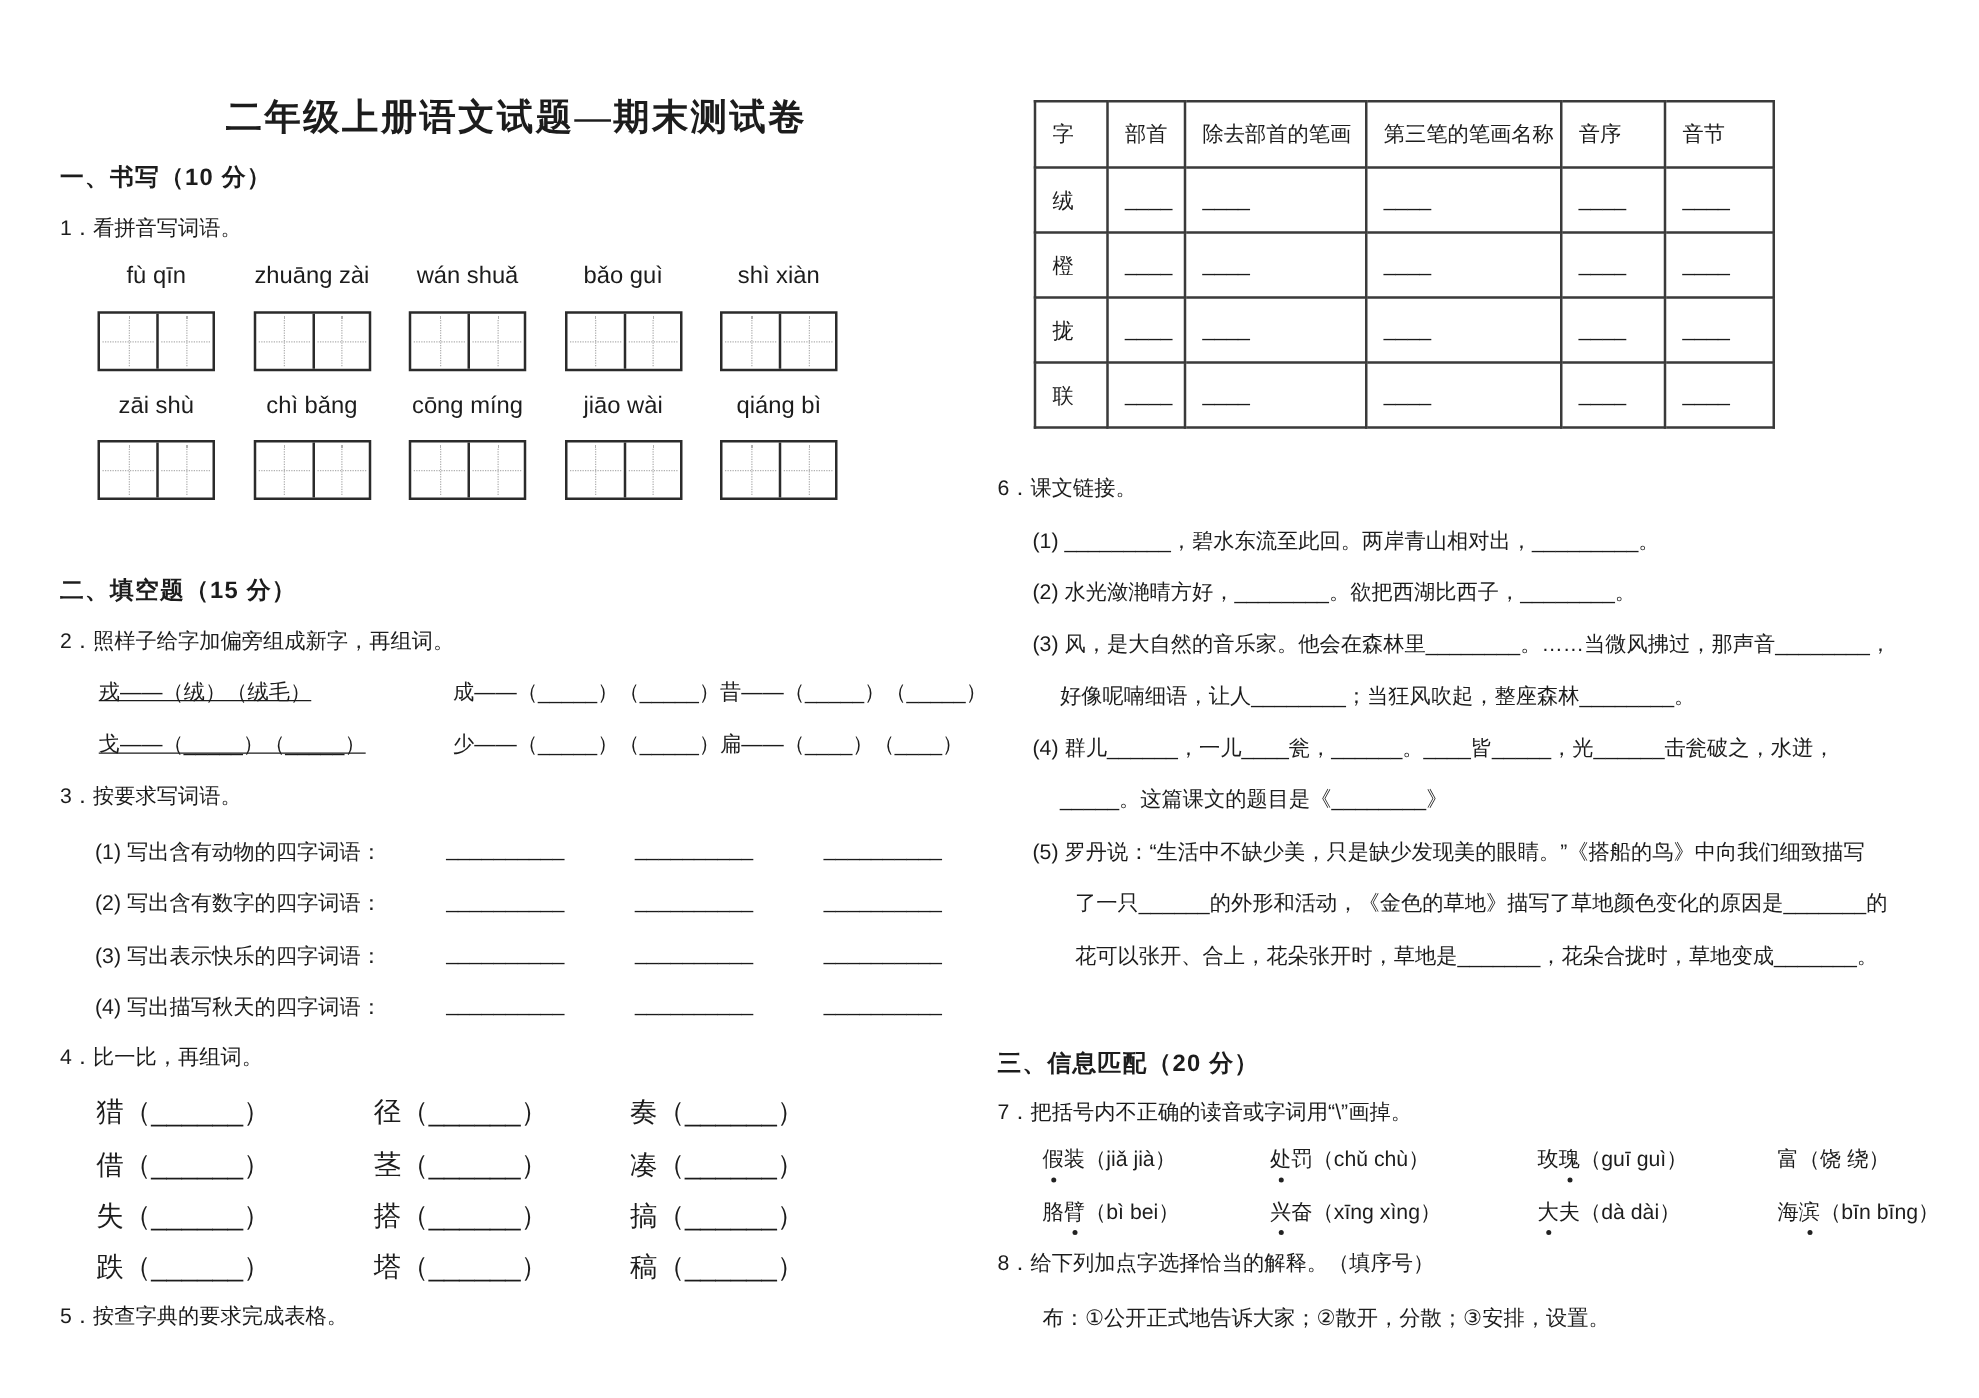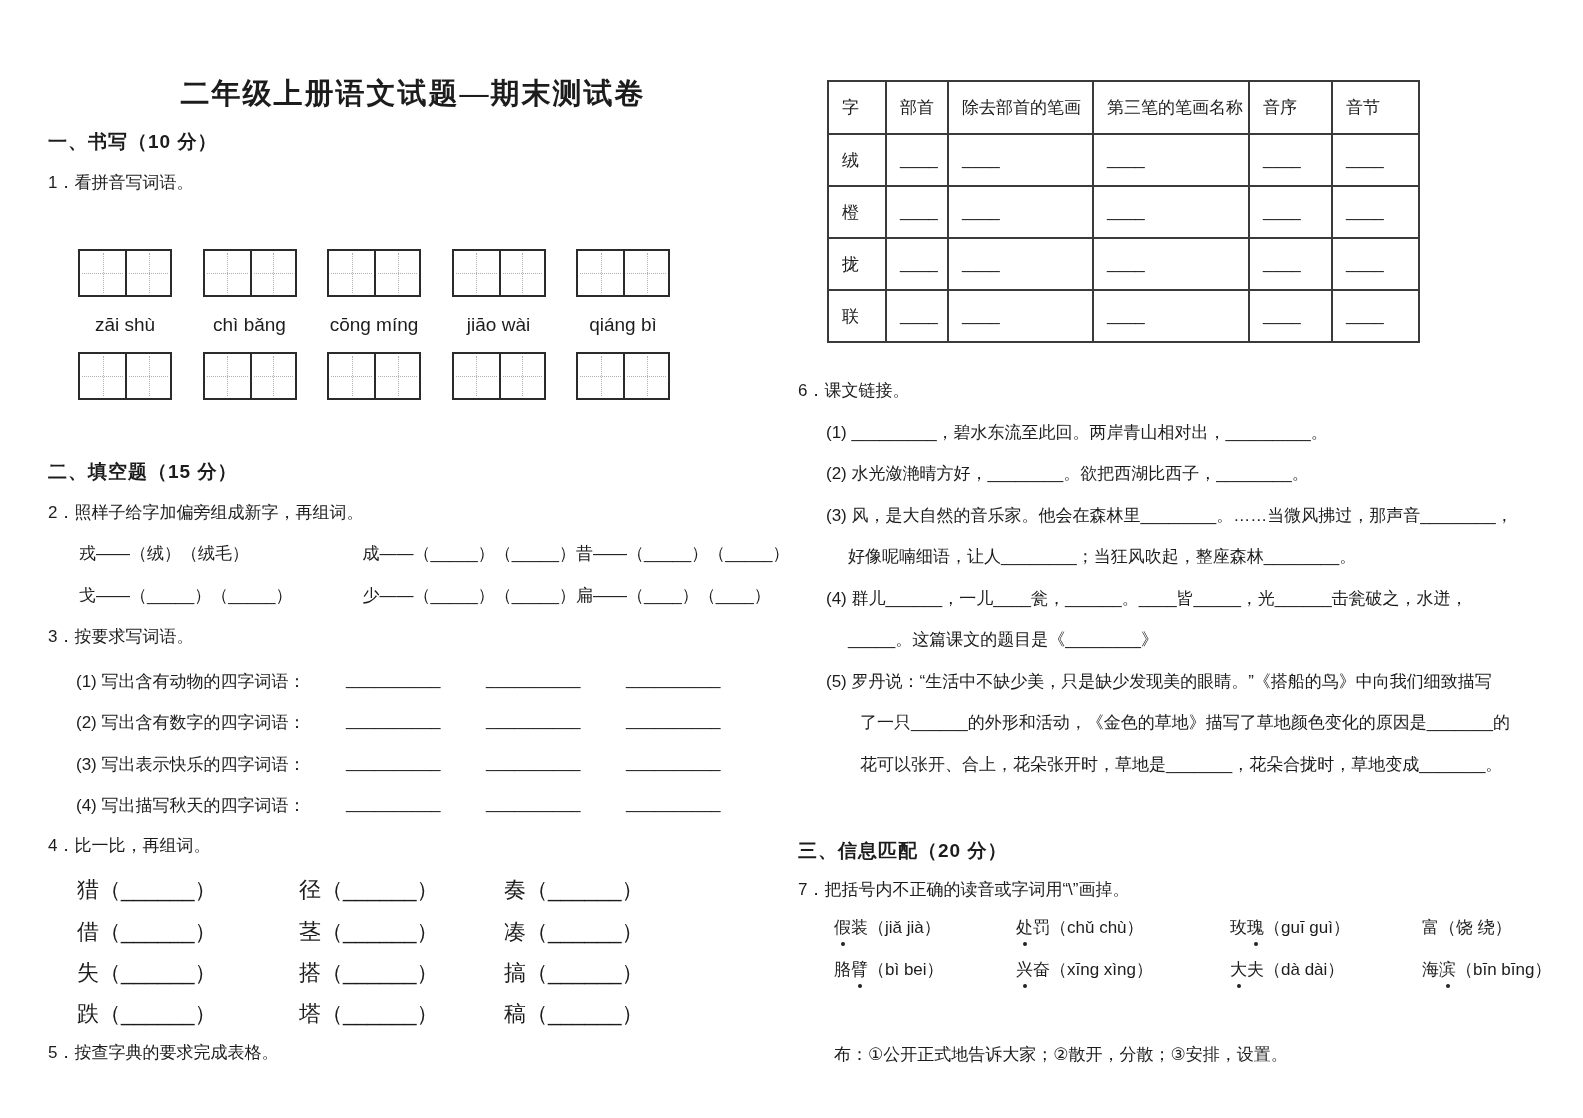--- a/index.html
+++ b/index.html
@@ -23,24 +23,24 @@
   .pin-row, .box-row { left:30px; width:592px; display:flex; justify-content:space-between; }
   .pin { width:94px; text-align:center; font-size:19px; white-space:nowrap; }
   .tian { display:flex; border:2px solid #2b2b2b; background:#fff; }
   .tcell { width:45px; height:44px; position:relative; }
   .tcell + .tcell { border-left:2px solid #2b2b2b; }
   .tcell::before { content:''; position:absolute; left:50%; top:2px; bottom:2px; border-left:1px dotted #b0b0b0; }
   .tcell::after  { content:''; position:absolute; top:50%; left:2px; right:2px; border-top:1px dotted #b0b0b0; }
 
   
   .row3a { left:31px; display:flex; font-size:17px; }
-  .row3a .c1 { width:248px; } .row3a .c2 { width:249px;text-align:right; }
+  .row3a .c1 { width:248px;text-decoration:underline; } .row3a .c2 { width:249px;text-align:right; }
   .row3b { left:29px; display:flex; font-size:22px; }
   .row3b .c1 { width:222px; } .row3b .c2 { width:205px; }
-  .q3item { left:28px; display:flex; font-size:17px; }
+  .q3item { left:28px; display:flex; font-size:17px;gap:11px; }
   .q3item .lab { width:270px; flex:none; }
   .q3item .bl  { width:140px; flex:none; letter-spacing:0; }
 
   
   table.dict { position:absolute; left:29px; top:50px; border-collapse:collapse; table-layout:fixed; }
   table.dict td, table.dict th { border:2px solid #3a3a3a; font-weight:normal; font-size:17px;
     text-align:left; padding:0 0 0 13px; vertical-align:middle; white-space:nowrap; overflow:hidden; }
   table.dict tr.hd td { height:53px; }
   table.dict tr.bd td { height:52px; }
 
@@ -59,20 +59,27 @@
 
 <div class="page">
 
   <div class="col col-left">
 
     <div class="abs title" style="top:44px">二年级上册语文试题—期末测试卷</div>
 
     <div class="abs sec-h" style="top:99px;left:0">一、书写（10 分）</div>
     <div class="abs line" style="top:142px;left:0">1．看拼音写词语。</div>
 
+    <div class="abs pin-row" style="top:180px">
+      <span class="pin">fù qīn</span>
+      <span class="pin">zhuāng zài</span>
+      <span class="pin">wán shuǎ</span>
+      <span class="pin">bǎo guì</span>
+      <span class="pin">shì xiàn</span>
+    </div>
     <div class="abs box-row" style="top:219px">
       <div class="tian">
           <div class="tcell"></div>
           <div class="tcell"></div>
         </div>
       <div class="tian">
           <div class="tcell"></div>
           <div class="tcell"></div>
         </div>
       <div class="tian">
@@ -259,16 +266,17 @@
       <span class="w"><span>玫</span><span class="dt">瑰</span><span>（guī guì）</span></span>
       <span class="w"><span>富（饶 绕）</span><span class="dt"></span><span></span></span>
     </div>
     <div class="abs q7row" style="top:928px">
       <span class="w"><span>胳</span><span class="dt">臂</span><span>（bì bei）</span></span>
       <span class="w"><span></span><span class="dt">兴</span><span>奋（xīng xìng）</span></span>
       <span class="w"><span></span><span class="dt">大</span><span>夫（dà dài）</span></span>
       <span class="w"><span>海</span><span class="dt">滨</span><span>（bīn bīng）</span></span>
     </div>
 
+    <div class="abs line" style="top:970px;left:0">8．给下列加点字选择恰当的解释。（填序号）</div>
     <div class="abs line" style="top:1014px;left:36px">布：①公开正式地告诉大家；②散开，分散；③安排，设置。</div>
   </div>
 
 </div>
 
 </body></html>

